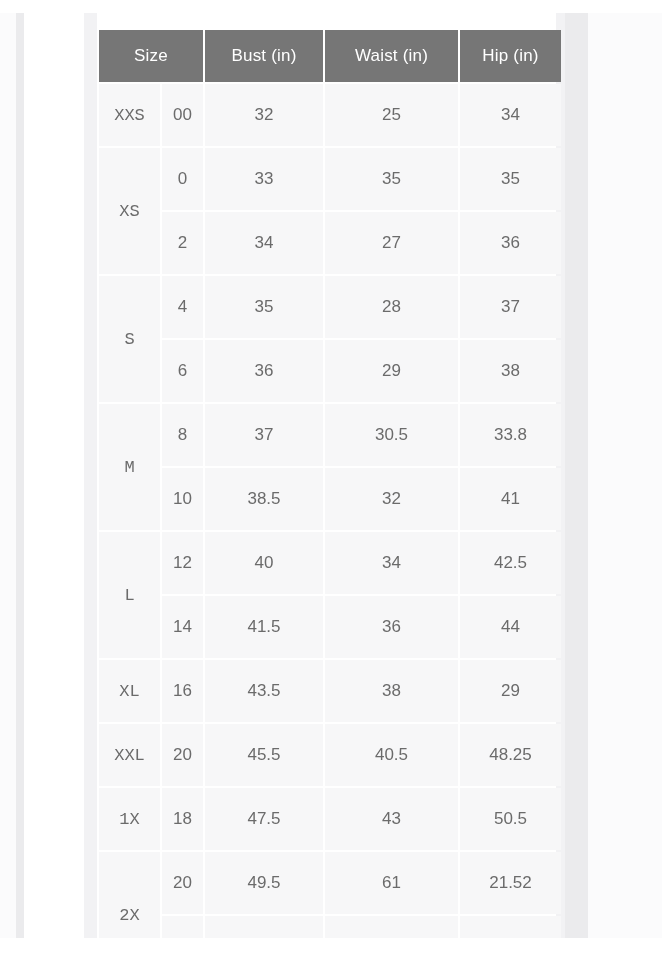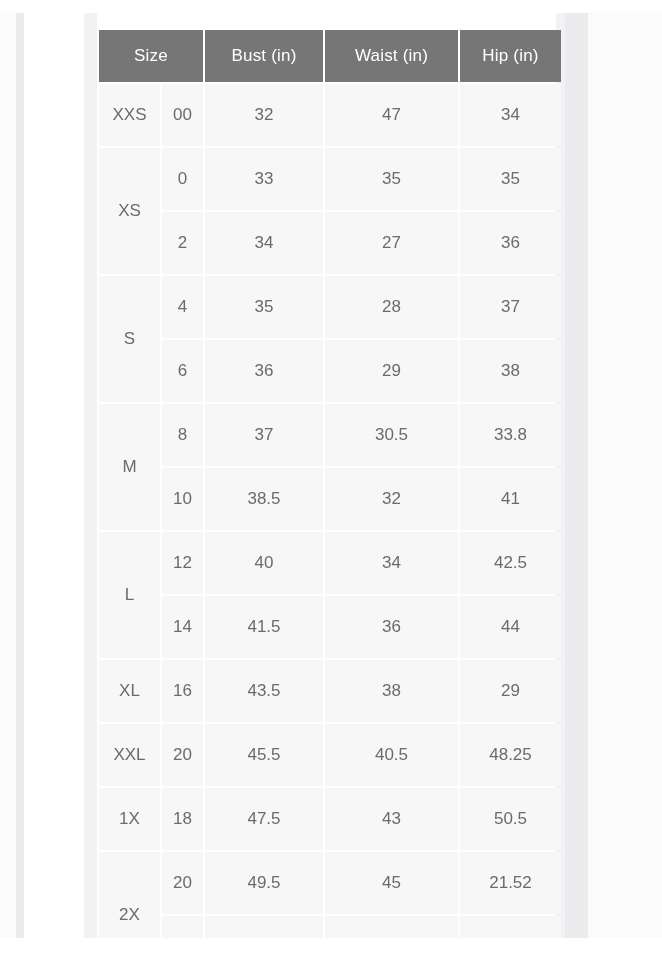--- a/index.html
+++ b/index.html
@@ -131,20 +131,21 @@
     color: #6b6b6b;
     font-size: 17px;
     height: 62px;
   }
 
   
   td.size-label {
     background: #f6f6f7;
     font-size: 17px;
     color: #6b6b6b;
+    font-family: Liberation Mono, monospace;
   }
 
   td.num {
     font-size: 17px;
   }
 </style>
 </head>
 <body>
 
 <div id="viewport">
@@ -174,21 +175,21 @@
             <th colspan="1">Bust (in)</th>
             <th colspan="1">Waist (in)</th>
             <th colspan="1">Hip (in)</th>
           </tr>
       </thead>
       <tbody>
           <tr>
             <td class="size-label">XXS</td>
             <td class="num">00</td>
             <td class="num">32</td>
-            <td class="num">47</td>
+            <td class="num">25</td>
             <td class="num">34</td>
           </tr>
           <tr>
             <td class="size-label" rowspan="2">XS</td>
             <td class="num">0</td>
             <td class="num">33</td>
             <td class="num">35</td>
             <td class="num">35</td>
           </tr>
           <tr>
@@ -254,21 +255,21 @@
             <td class="size-label">1X</td>
             <td class="num">18</td>
             <td class="num">47.5</td>
             <td class="num">43</td>
             <td class="num">50.5</td>
           </tr>
           <tr>
             <td class="size-label" rowspan="2">2X</td>
             <td class="num">20</td>
             <td class="num">49.5</td>
-            <td class="num">45</td>
+            <td class="num">61</td>
             <td class="num">21.52</td>
           </tr>
           <tr>
             <td class="num"></td>
             <td class="num"></td>
             <td class="num"></td>
             <td class="num"></td>
           </tr>
         </tbody>
     </table>

